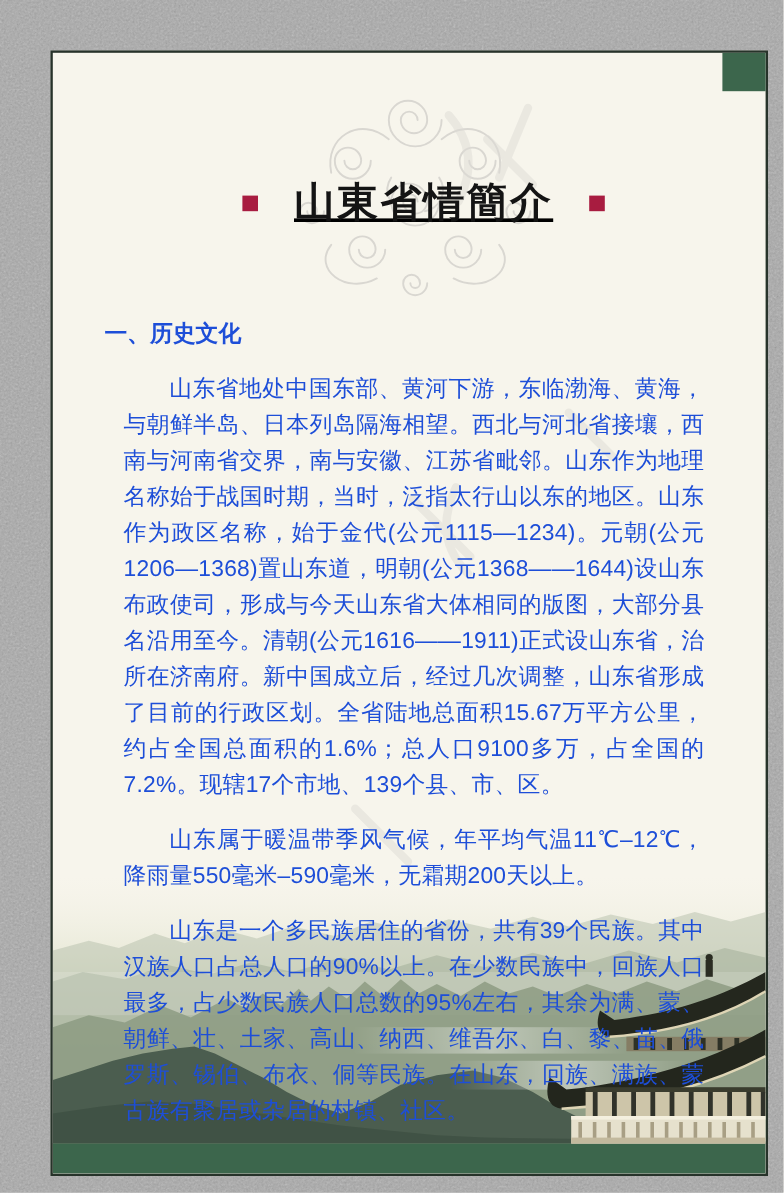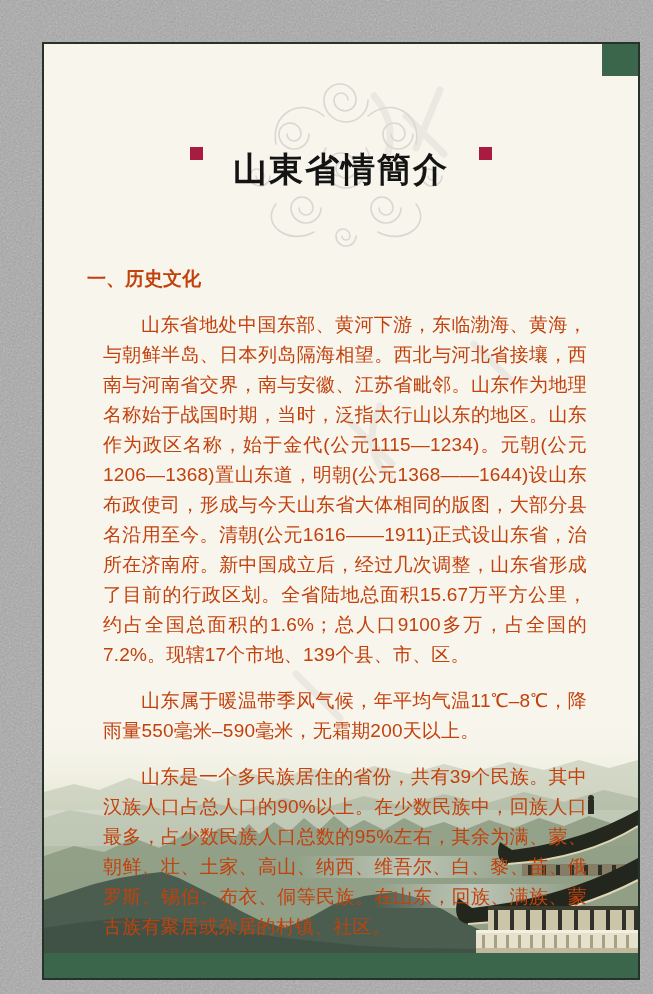--- a/index.html
+++ b/index.html
@@ -4,26 +4,26 @@
 <style>
   html,body{margin:0;padding:0;}
   body{width:653px;height:994px;font-family:"Liberation Sans",sans-serif;}
   .stage{position:relative;width:653px;height:994px;overflow:hidden;background:#a9a9a9;}
   .bgnoise{position:absolute;left:0;top:0;z-index:0;}
   .page{position:absolute;left:42px;top:42px;width:598px;height:938px;box-sizing:border-box;
         background:#f7f5ec;border:2px solid #27332a;z-index:1;}
   .corner-square{position:absolute;top:0;right:0;width:36px;height:32px;background:#3c664c;z-index:4;}
   .ornament{position:absolute;left:186px;top:12px;z-index:1;}
   .watermark{position:absolute;left:0;top:0;z-index:2;pointer-events:none;}
-  .title-row{position:absolute;left:0;top:103px;width:100%;height:44px;display:flex;
-             align-items:flex-start;justify-content:center;gap:30px;z-index:3;}
+  .title-row{position:absolute;left:12px;top:103px;width:100%;height:44px;display:flex;
+             align-items:center;justify-content:center;gap:30px;z-index:3;text-decoration:underline;}
   .title-row .sq{width:13px;height:13px;background:#a81c40;flex:0 0 auto;}
   .page-title{margin:0;font-family:"DejaVu Serif",serif;font-weight:700;font-size:34px;
               letter-spacing:2px;color:#141414;white-space:nowrap;}
-  .content{position:absolute;left:43px;top:220px;width:516px;z-index:3;color:#c2410c;}
+  .content{position:absolute;left:43px;top:220px;width:516px;z-index:3;color:#1d4ed8;}
   .content h2{margin:0;font-size:19px;line-height:30px;font-weight:700;}
   .content p{margin:16px;font-size:19px;line-height:30px;text-align:justify;text-indent:2em;
              letter-spacing:0.2px;}
   .landscape{position:absolute;left:0;bottom:0;z-index:1;}
 </style>
 </head>
 <body>
 
 <div class="stage">
 
@@ -72,21 +72,21 @@
 
     <div class="title-row">
       <span class="sq"></span>
       <h1 class="page-title">山東省情簡介</h1>
       <span class="sq"></span>
     </div>
 
     <div class="content">
       <h2>一、历史文化</h2>
       <p>山东省地处中国东部、黄河下游，东临渤海、黄海，与朝鲜半岛、日本列岛隔海相望。西北与河北省接壤，西南与河南省交界，南与安徽、江苏省毗邻。山东作为地理名称始于战国时期，当时，泛指太行山以东的地区。山东作为政区名称，始于金代(公元1115—1234)。元朝(公元1206—1368)置山东道，明朝(公元1368——1644)设山东布政使司，形成与今天山东省大体相同的版图，大部分县名沿用至今。清朝(公元1616——1911)正式设山东省，治所在济南府。新中国成立后，经过几次调整，山东省形成了目前的行政区划。全省陆地总面积15.67万平方公里，约占全国总面积的1.6%；总人口9100多万，占全国的7.2%。现辖17个市地、139个县、市、区。</p>
-      <p>山东属于暖温带季风气候，年平均气温11℃–8℃，降雨量550毫米–590毫米，无霜期200天以上。</p>
+      <p>山东属于暖温带季风气候，年平均气温11℃–12℃，降雨量550毫米–590毫米，无霜期200天以上。</p>
       <p>山东是一个多民族居住的省份，共有39个民族。其中汉族人口占总人口的90%以上。在少数民族中，回族人口最多，占少数民族人口总数的95%左右，其余为满、蒙、朝鲜、壮、土家、高山、纳西、维吾尔、白、黎、苗、俄罗斯、锡伯、布衣、侗等民族。在山东，回族、满族、蒙古族有聚居或杂居的村镇、社区。</p>
     </div>
 
     <svg class="landscape" width="594" height="318" viewBox="0 0 594 318">
       <defs>
         <linearGradient id="skyfade" x1="0" y1="0" x2="0" y2="1">
           <stop offset="0%" stop-color="#f2f1e3" stop-opacity="0"></stop>
           <stop offset="35%" stop-color="#e2e4d0" stop-opacity="0.85"></stop>
           <stop offset="70%" stop-color="#c4ccb6"></stop>
           <stop offset="100%" stop-color="#9aa591"></stop>

